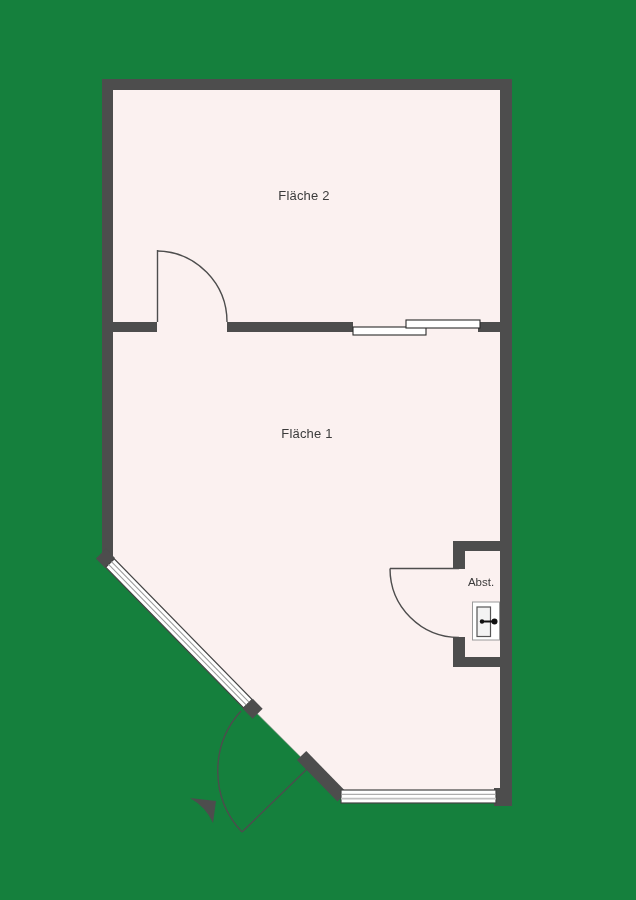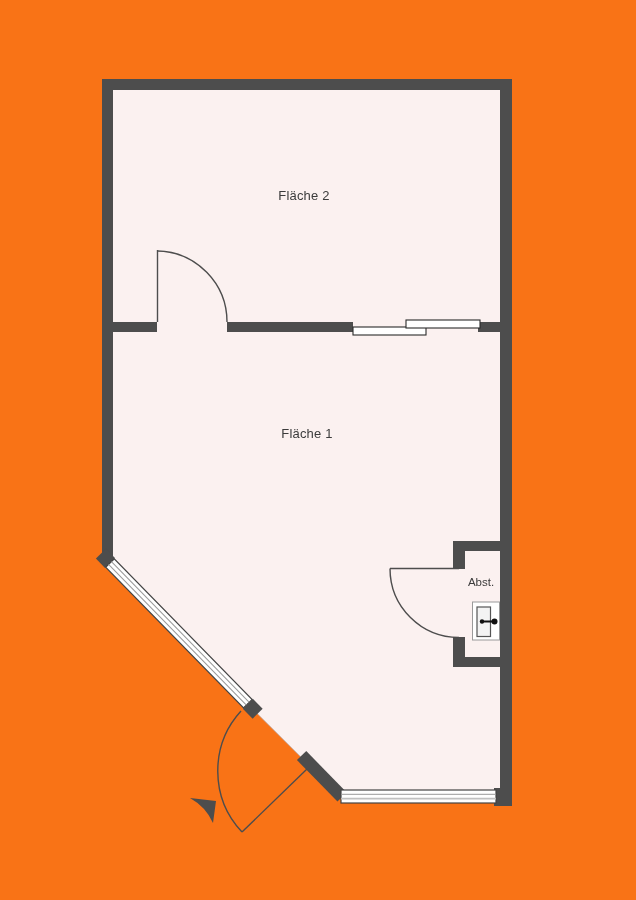--- a/index.html
+++ b/index.html
@@ -5,21 +5,21 @@
   html, body {
     margin: 0;
     padding: 0;
     background: #ffffff;
     font-family: "Liberation Sans", sans-serif;
   }
   .page {
     position: relative;
     width: 636px;
     height: 900px;
-    background: #f97316;
+    background: #15803d;
     overflow: hidden;
   }
   svg { display: block; }
   text {
     font-family: "Liberation Sans", sans-serif;
   }
   .room-label {
     font-size: 13px;
     letter-spacing: 0.2px;
   }

